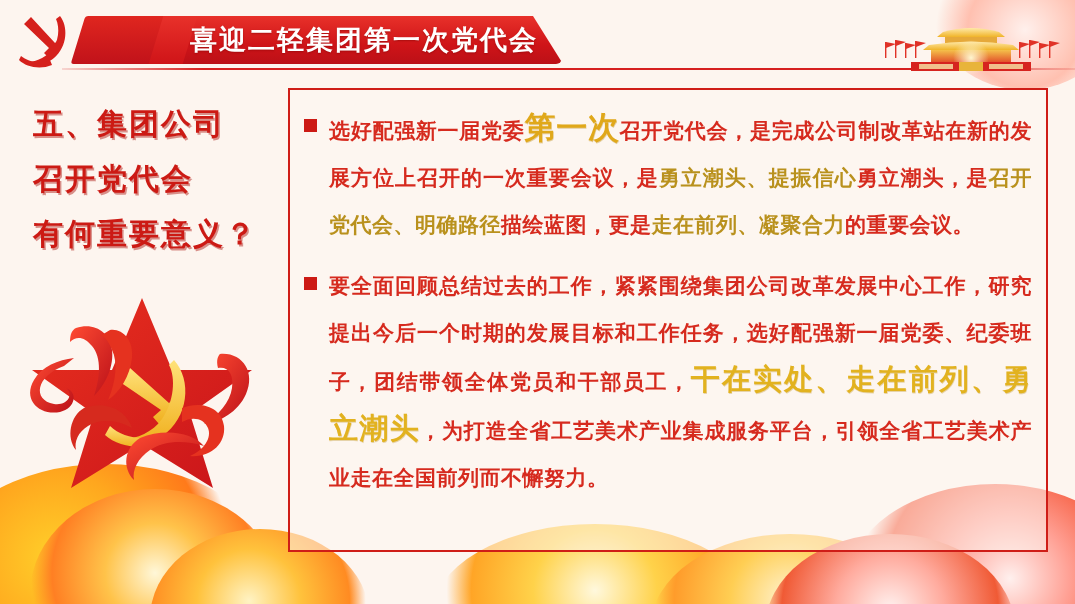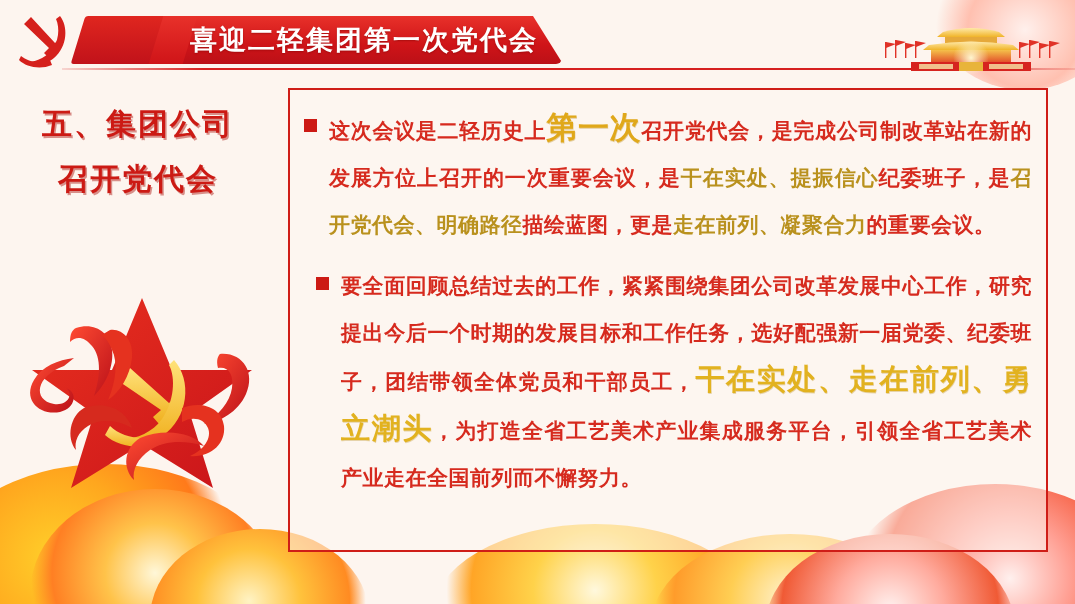--- a/index.html
+++ b/index.html
@@ -76,42 +76,41 @@
     z-index:3;white-space:nowrap;
   }
   .hdr-rule{
     position:absolute;left:62px;top:68px;width:1013px;height:2px;
     background:linear-gradient(90deg,rgba(214,32,31,.15) 0%,#d6201f 14%,#d6201f 86%,rgba(214,32,31,.15) 100%);
   }
   .tiananmen{position:absolute;right:4px;top:18px;width:200px;height:56px;}
 
   
   .title-block{
-    position:absolute;left:12px;top:96px;width:252px;
-    text-align:center;
+    position:absolute;left:33px;top:96px;width:252px;
   }
   .title-line{
     font-size:30px;font-weight:bold;color:#cc1a14;
     line-height:55px;letter-spacing:2px;white-space:nowrap;
     text-shadow:1.5px 1.5px 0 rgba(170,20,14,.45);
   }
 
   
   .star-art{position:absolute;left:14px;top:288px;width:265px;height:225px;}
 
   
   .content-box{
     position:absolute;left:288px;top:88px;width:760px;height:464px;
     border:2px solid #cf1d17;
     background:rgba(253,246,240,.55);
     box-sizing:border-box;
   }
   .bullet-row{display:flex;padding:0;}
   .bullet-row.p1{margin:14px 0 0 0;}
-  .bullet-row.p2{margin:14px 0 0 12px;}
+  .bullet-row.p2{margin:14px 0 0 0;}
   .bullet-mark{
     flex:0 0 auto;width:13px;height:13px;background:#cc1a14;
     margin:15px 12px 0 14px;
   }
   .para{
     flex:1 1 auto;padding-right:14px;
     font-size:21px;line-height:47px;color:#d62a1e;font-weight:bold;
     text-align:justify;text-justify:inter-character;
     letter-spacing:.5px;
   }
@@ -212,20 +211,21 @@
           <rect x="48" y="46" width="34" height="5"></rect>
             <rect x="118" y="46" width="34" height="5"></rect>
         </g>
       </svg>
     </div>
   </div>
 
   <div class="title-block">
     <div class="title-line">五、集团公司</div>
     <div class="title-line">召开党代会</div>
+    <div class="title-line">有何重要意义？</div>
   </div>
 
   <div class="star-art">
     <svg viewBox="0 0 265 225" width="265" height="225">
       <defs>
         <linearGradient id="starg" x1="0" y1="0" x2="1" y2="1">
           <stop offset="0" stop-color="#e8301f"></stop>
           <stop offset="55" stop-color="#c9141a"></stop>
           <stop offset="1" stop-color="#8e0c14"></stop>
         </linearGradient>
@@ -254,21 +254,21 @@
       <path d="M168 120 C188 112 208 120 210 138 C212 156 196 170 176 168 C190 162 198 150 194 140 C190 130 178 128 168 134 Z" fill="#e5321f"></path>
       <path d="M126 150 C150 140 178 144 190 158 C172 152 150 152 136 162 C124 170 118 182 120 192 C108 180 110 160 126 150 Z" fill="url(#rib1)"></path>
       <path d="M70 120 C92 112 112 122 118 140 C104 132 86 130 74 138 C64 144 60 154 62 162 C52 150 56 128 70 120 Z" fill="#d62a1e"></path>
     </svg>
   </div>
 
   <div class="content-box">
 
     <div class="bullet-row p1">
       <div class="bullet-mark"></div>
-      <div class="para"><span>这次会议是二轻历史上</span><span class="hl-big">第一次</span><span>召开党代会，是完成公司制改革站在新的发展方位上召开的一次重要会议，是</span><span class="hl">干在实处、提振信心</span><span>纪委班子，是</span><span class="hl">召开党代会、明确路径</span><span>描绘蓝图，更是</span><span class="hl">走在前列、凝聚合力</span><span>的重要会议。</span></div>
+      <div class="para"><span>选好配强新一届党委</span><span class="hl-big">第一次</span><span>召开党代会，是完成公司制改革站在新的发展方位上召开的一次重要会议，是</span><span class="hl">勇立潮头、提振信心</span><span>勇立潮头，是</span><span class="hl">召开党代会、明确路径</span><span>描绘蓝图，更是</span><span class="hl">走在前列、凝聚合力</span><span>的重要会议。</span></div>
     </div>
 
     <div class="bullet-row p2">
       <div class="bullet-mark"></div>
       <div class="para"><span>要全面回顾总结过去的工作，紧紧围绕集团公司改革发展中心工作，研究提出今后一个时期的发展目标和工作任务，选好配强新一届党委、纪委班子，团结带领全体党员和干部员工，</span><span class="hl-xl">干在实处、走在前列、勇立潮头</span><span>，为打造全省工艺美术产业集成服务平台，引领全省工艺美术产业走在全国前列而不懈努力。</span></div>
     </div>
 
   </div>
 </div>
 

